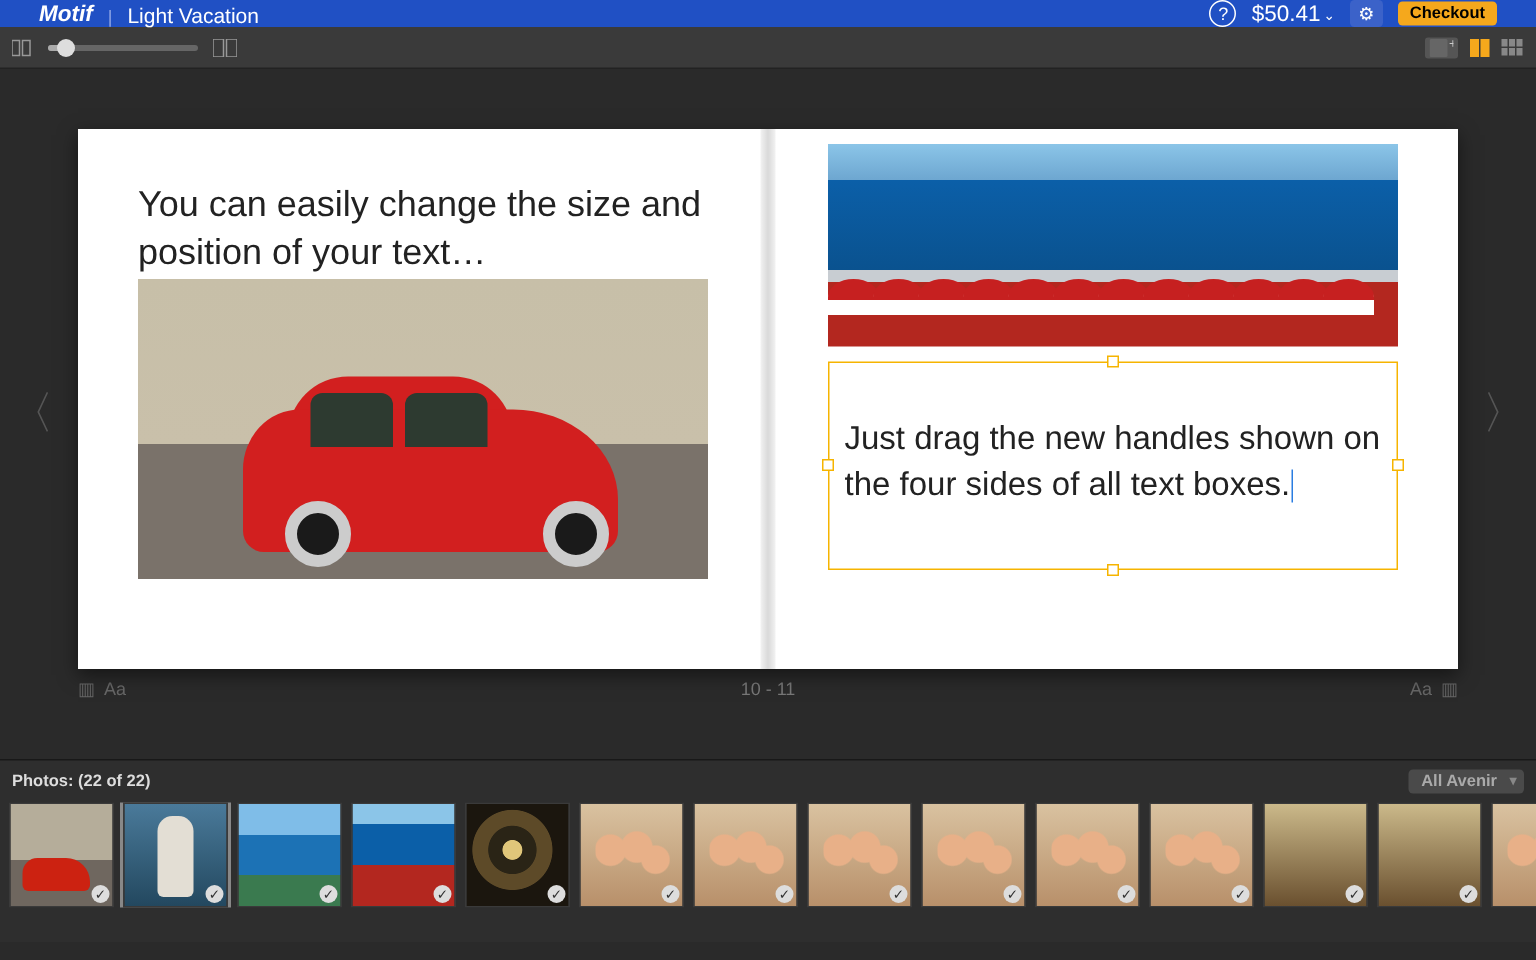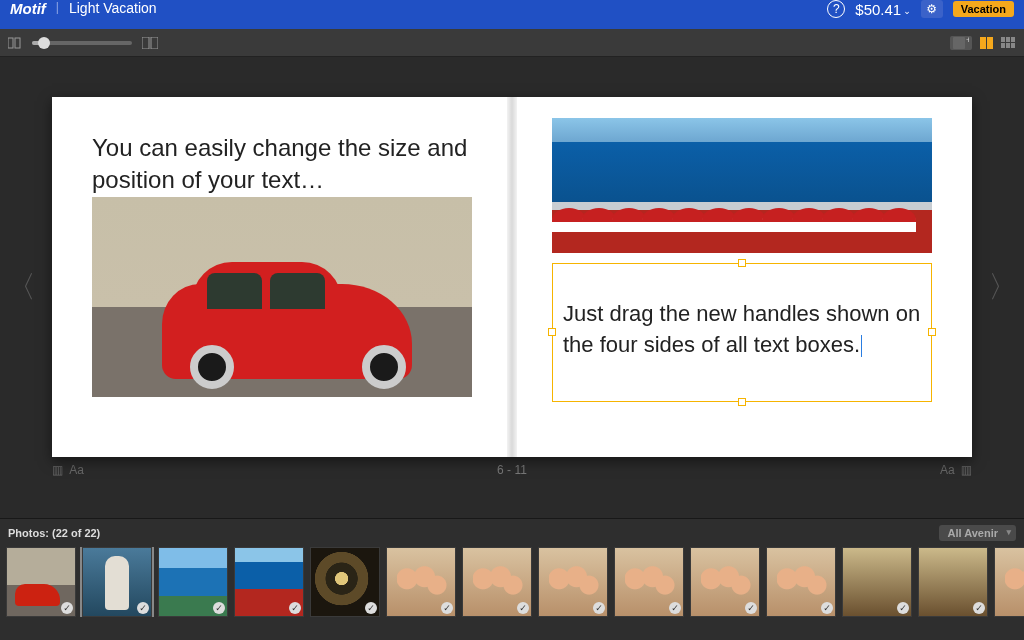--- a/index.html
+++ b/index.html
@@ -7,21 +7,21 @@
     --dark:#2a2a2a;
     --dark2:#3a3a3a;
     --dark3:#444;
     --yellow:#f5a81c;
     --orange:#f6b400;
     --text:#fff;
   }
   *{box-sizing:border-box;margin:0;padding:0;font-family:-apple-system,Helvetica,Arial,sans-serif}
   body{width:1024px;height:640px;background:var(--dark);overflow:hidden;color:#ccc;font-size:12px}
   
-  .topbar{height:29px;background:var(--blue);display:flex;align-items:flex-start;padding:0 10px;color:#fff}
+  .topbar{height:18px;background:var(--blue);display:flex;align-items:flex-end;padding:0 26px;color:#fff}
   .topbar .brand{font-style:italic;font-weight:600;font-size:15px}
   .topbar .sep{margin:0 10px;color:#8fa6e6}
   .topbar .proj{font-size:14px}
   .topbar .spacer{flex:1}
   .topbar .right{display:flex;align-items:center;gap:10px}
   .help{width:18px;height:18px;border:1.5px solid #fff;border-radius:50%;display:flex;align-items:center;justify-content:center;font-size:12px;cursor:pointer}
   .price{font-size:15px;font-weight:500}
   .chev-down{font-size:9px;vertical-align:middle;margin-left:2px}
   .gear-btn{width:22px;height:18px;background:#3b62c9;border-radius:3px;display:flex;align-items:center;justify-content:center;cursor:pointer;color:#fff;font-size:12px}
   .checkout{background:var(--yellow);color:#000;border-radius:3px;padding:2px 8px;font-size:11px;font-weight:600;cursor:pointer}
@@ -82,21 +82,21 @@
   .tt-group{display:flex;gap:2px}
   .tt-align{width:20px;height:20px;background:#4a4a4a;border-radius:2px;display:flex;flex-direction:column;justify-content:center;align-items:center;gap:2px;cursor:pointer}
   .tt-align.active{background:var(--orange)}
   .tt-align span{height:1.5px;background:#ccc}
   .tt-align.active span{background:#222}
   .color-swatch{width:34px;height:20px;background:#888;border-radius:3px}
   .move-handle{width:20px;height:20px;display:flex;align-items:center;justify-content:center;color:#aaa;cursor:move;font-size:15px}
   .trash{width:20px;height:20px;display:flex;align-items:center;justify-content:center;color:#aaa;font-size:13px;cursor:pointer}
   .small-label{font-size:8px;color:#888;text-align:center;line-height:1}
   
-  .strip{position:absolute;bottom:0;left:0;right:0;height:122px;background:#2e2e2e;border-top:1px solid #181818}
+  .strip{position:absolute;bottom:12px;left:0;right:0;height:122px;background:#2e2e2e;border-top:1px solid #181818}
   .strip-header{display:flex;align-items:center;padding:6px 8px;font-size:11px;font-weight:600;color:#ddd}
   .strip-header .spacer{flex:1}
   .filter-select{background:#4a4a4a;color:#aaa;border-radius:3px;padding:2px 18px 2px 8px;font-size:11px;position:relative;cursor:pointer}
   .filter-select::after{content:"▾";position:absolute;right:5px;top:2px;font-size:9px;color:#888}
   .thumbs{display:flex;gap:6px;padding:0 6px;overflow:hidden}
   .thumb{position:relative;width:70px;height:70px;background:#555;border:1px solid #3a3a3a;flex-shrink:0}
   .thumb.selected{outline:2px solid #888}
   .thumb .check{position:absolute;right:2px;bottom:2px;width:12px;height:12px;border-radius:50%;background:#ddd;color:#333;font-size:9px;display:flex;align-items:center;justify-content:center}
   
   .t-car{background:linear-gradient(#b5ad9a 55%,#6f675f 55%)}
@@ -117,21 +117,21 @@
   <span class="brand">Motif</span>
   <span class="sep">|</span>
   <span class="proj">Light Vacation</span>
   <div class="spacer"></div>
   <div class="right">
     <div class="help">?</div>
     <span class="price"><span>$50.41</span><span class="chev-down">⌄</span></span>
     <div class="gear-btn">
       <span>⚙</span>
     </div>
-    <div class="checkout">Vacation</div>
+    <div class="checkout">Checkout</div>
   </div>
 </div>
 
 <div class="toolbar">
   <div class="tl-left">
     <div class="icon-btn">
       <svg width="14" height="12">
           <rect x="0" y="1" width="5" height="10" fill="none" stroke="#999"></rect>
           <rect x="7" y="1" width="5" height="10" fill="none" stroke="#999"></rect>
         </svg>
@@ -181,21 +181,21 @@
         <div class="photo car">
           <div class="car-top"></div>
           <div class="car-body"></div>
           <div class="window"></div>
             <div class="window w2"></div>
           <div class="wheel w1"></div>
             <div class="wheel w2"></div>
         </div>
       </div>
 
-      <div class="page" style="padding-top:21px">
+      <div class="page" style="padding-top:10px">
         <div class="photo beach">
           <div class="umb-row">
             <div class="umb" style="left:0"></div>
               <div class="umb" style="left:30px"></div>
               <div class="umb" style="left:60px"></div>
               <div class="umb" style="left:90px"></div>
               <div class="umb" style="left:120px"></div>
               <div class="umb" style="left:150px"></div>
               <div class="umb" style="left:180px"></div>
               <div class="umb" style="left:210px"></div>
@@ -213,21 +213,21 @@
           <span>Just drag the new handles shown on the four sides of all text boxes.</span><span class="cursor"></span>
         </div>
       </div>
     </div>
 
     <div class="under-book">
       <div class="side">
         <span style="color:#666">▥</span>
         <span style="color:#666">Aa</span>
       </div>
-      <div class="center">6 - 11</div>
+      <div class="center">10 - 11</div>
       <div class="side">
         <span style="color:#666">Aa</span>
         <span style="color:#666">▥</span>
       </div>
     </div>
 
     <div class="text-toolbar">
 
       <div class="tt-select">Avenir</div>
       <div class="tt-input">40</div>

